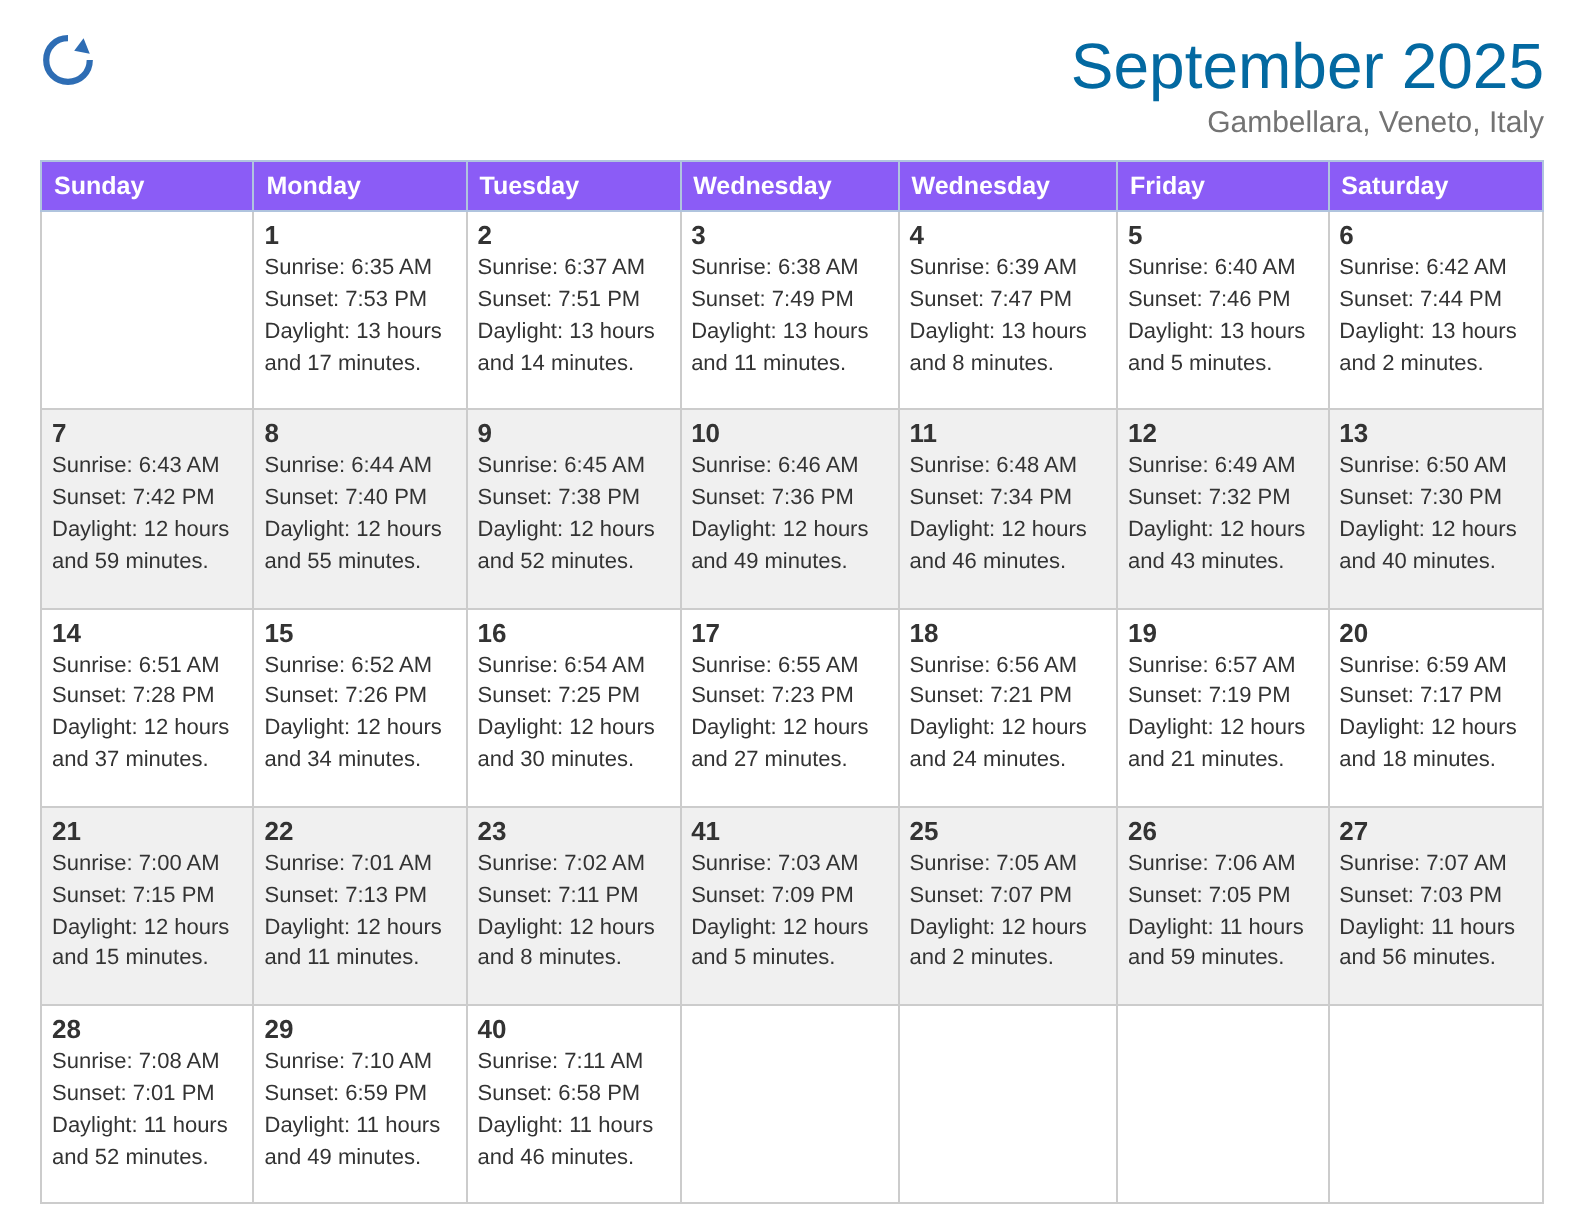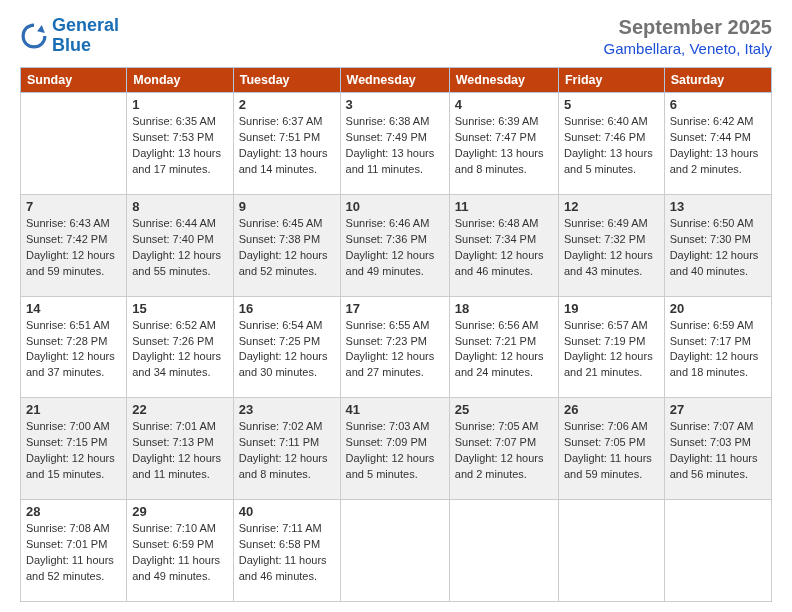--- a/index.html
+++ b/index.html
@@ -38,37 +38,37 @@
       color: #1a6eb5;
     }
     .logo-icon {
       width: 28px;
       height: 28px;
     }
     .title-block {
       text-align: right;
     }
     .month-title {
-      font-size: 20px;
-      font-weight: bold;
-      color: #737373;
+      font-size: 32px;
+      font-weight: normal;
+      color: #0369a1;
       line-height: 1.1;
     }
     .location {
       font-size: 15px;
-      color: #1d4ed8;
+      color: #737373;
       margin-top: 2px;
     }
     .calendar {
       width: 100%;
       border-collapse: collapse;
       flex: 1;
     }
     .calendar thead tr th {
-      background-color: #c2410c;
+      background-color: #8b5cf6;
       color: #fff;
       font-size: 12.5px;
       font-weight: bold;
       padding: 5px 6px;
       text-align: left;
       border: 1px solid #b0c4de;
     }
     .calendar tbody tr td {
       border: 1px solid #ccc;
       vertical-align: top;
@@ -102,24 +102,20 @@
 </head>
 <body>
 
 <div class="page">
   <div class="header">
     <div class="logo">
       <svg class="logo-icon" viewBox="0 0 36 36">
         <path d="M18 4 C10 4 4 10 4 18 C4 26 10 32 18 32 C26 32 32 26 32 18" fill="none" stroke="#2e6db4" stroke-width="4"></path>
         <path d="M28 4 L32 14 L22 12 Z" fill="#2e6db4"></path>
       </svg>
-      <div class="logo-text">
-        <div><span>General</span></div>
-        <div><span>Blue</span></div>
-      </div>
     </div>
     <div class="title-block">
       <div class="month-title">September 2025</div>
       <div class="location">Gambellara, Veneto, Italy</div>
     </div>
   </div>
 
   <table class="calendar">
     <thead>
       <tr>

